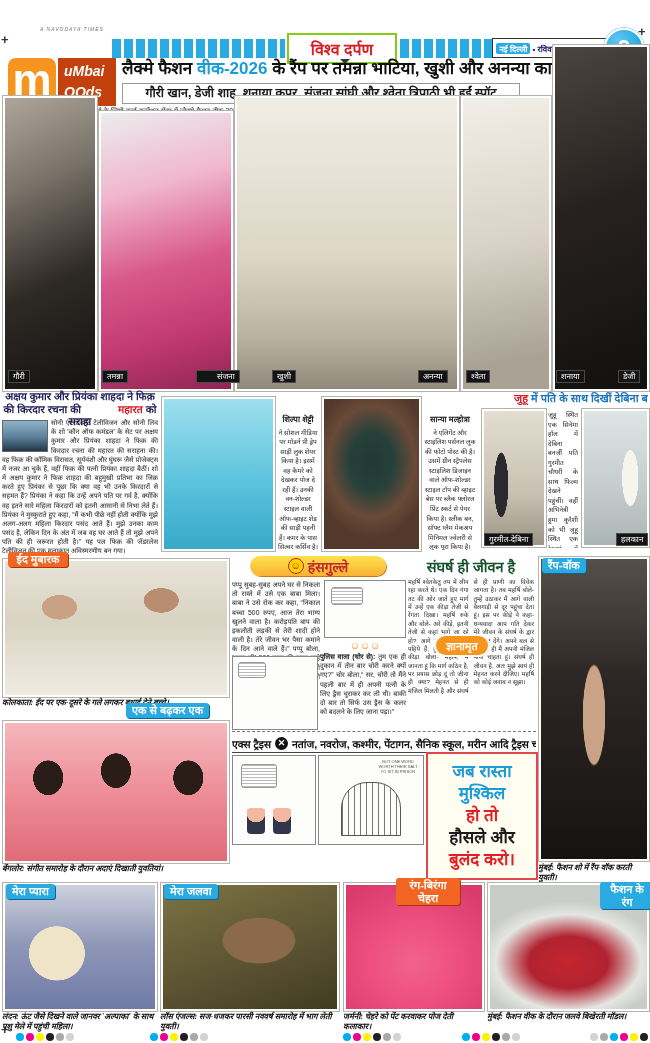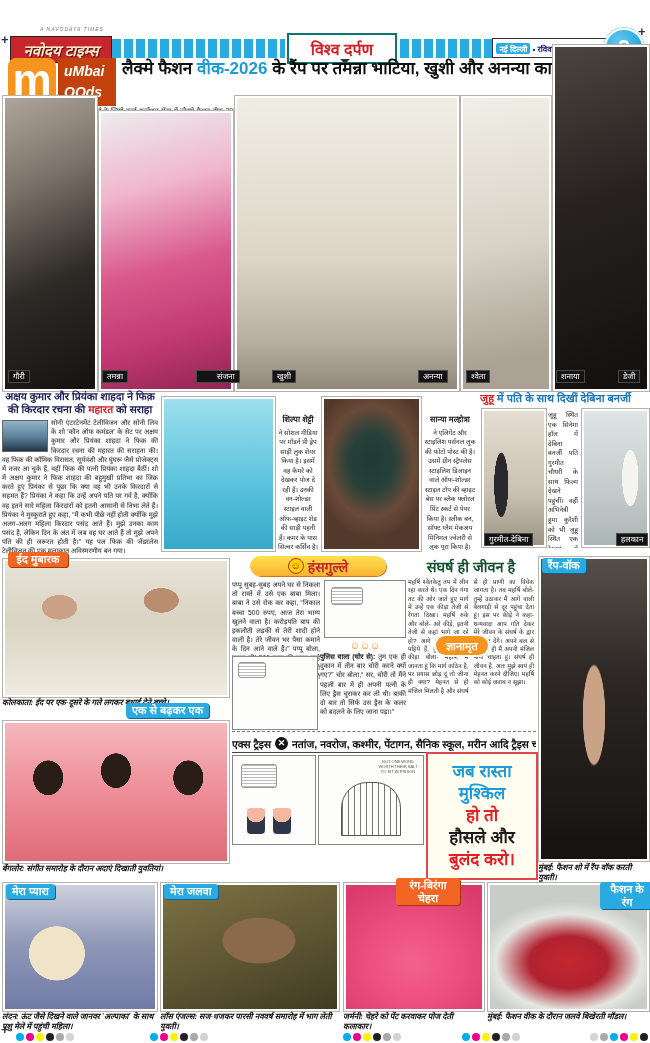--- a/index.html
+++ b/index.html
@@ -8,21 +8,21 @@
   .abs{position:absolute;}
   .cross{position:absolute;font-size:13px;color:#333;font-weight:bold;}
   
   .tagline{position:absolute;left:40px;top:26px;font-size:5px;font-style:italic;color:#777;letter-spacing:1px;}
   .paper-logo{position:absolute;left:10px;top:36px;width:100px;height:25px;background:#c9252c;
       border:1px solid #222;display:flex;align-items:center;justify-content:center;
       color:#f7ecc9;font-weight:bold;font-style:italic;font-size:15px;text-shadow:1px 1px 0 #5e0d10;}
   .blue-bars{position:absolute;left:112px;top:39px;width:518px;height:19px;
       background:repeating-linear-gradient(90deg,#29abe2 0 9px,#ffffff 9px 12px);}
   .section-box{position:absolute;left:287px;top:33px;width:106px;height:27px;background:#fff;
-      border:2px solid #0f766e;box-shadow:0 0 0 2px #fff;display:flex;align-items:center;justify-content:center;
+      border:2px solid #84cc16;box-shadow:0 0 0 2px #fff;display:flex;align-items:center;justify-content:center;
       color:#d42027;font-weight:bold;font-size:16px;}
   .section-box:after{content:"";position:absolute;left:48%;bottom:-7px;border:5px solid transparent;border-top-color:#333;}
   .date-box{position:absolute;left:492px;top:38px;width:120px;height:18px;background:#fff;border:1px solid #333;
       display:flex;align-items:center;justify-content:center;gap:2px;font-size:8px;font-weight:bold;color:#1a1a6e;}
   .date-city{background:#29abe2;color:#fff;padding:0 3px;border-radius:2px;}
   .page-circle{position:absolute;left:604px;top:28px;width:36px;height:36px;border-radius:50%;
       background:radial-gradient(circle at 35% 30%,#62c7ef,#29abe2 60%,#1b8ec4);color:#fff;font-size:22px;font-weight:bold;
       display:flex;align-items:center;justify-content:center;border:2px solid #fff;box-shadow:0 0 0 1px #9ad6f0;}
   
   .m-square{position:absolute;left:8px;top:58px;width:48px;height:48px;background:#f7941d;border-radius:8px;
@@ -68,21 +68,21 @@
   .ph-reddress{background:radial-gradient(58% 48% at 50% 62%,#c4262e 0%,#b12230 42%,#e4e6e2 78%,#c9cdc7 100%);}
   .ph-cartoon{background:#fdfdfb;border:1px solid #888;box-shadow:none;}
   
   .tag{position:absolute;background:#141414;color:#fff;font-size:8px;line-height:11px;padding:0 4px;border:1px solid #4a4a4a;}
   .chipB{background:#29abe2;color:#fff;font-weight:bold;font-size:11px;line-height:1.15;padding:1px 6px;
          border-radius:3px;box-shadow:1px 1px 0 #14628f;display:inline-block;}
   .chipO{background:#f26522;color:#fff;font-weight:bold;font-size:11px;line-height:1.15;padding:1px 6px;
          border-radius:3px;box-shadow:1px 1px 0 #a33908;display:inline-block;}
   .caption{font-family:"Liberation Serif",serif;font-weight:bold;font-style:italic;font-size:8px;line-height:1.25;color:#111;}
   .bodytext{font-size:6.8px;line-height:1.35;text-align:justify;color:#222;overflow:hidden;}
-  .red{color:#d42027;} .blue{color:#1b75bb;}
+  .red{color:#d42027;margin-left:34px;} .blue{color:#1b75bb;}
   
   .akshay-h{position:absolute;left:2px;top:390px;width:156px;font-size:10.5px;font-weight:bold;color:#23235c;
             line-height:1.2;text-align:center;}
   .akshay-body{position:absolute;left:2px;top:418px;width:156px;height:136px;}
   .inline-photo{float:left;width:44px;height:30px;margin:2px 3px 1px 0;border:1px solid #666;
       background:linear-gradient(180deg,#8fb3c9 0%,#5b7f98 55%,#23364a 100%);}
   .celeb-col{position:absolute;font-size:6.6px;line-height:1.45;text-align:center;color:#222;overflow:hidden;}
   .celeb-col b{display:block;font-size:8px;margin-bottom:2px;margin-top:16px;}
   .debina-h{position:absolute;left:480px;top:390px;width:168px;font-size:11px;font-weight:bold;white-space:nowrap;overflow:hidden;}
   .joke-head{position:absolute;left:250px;top:556px;width:136px;height:20px;background:linear-gradient(180deg,#ffe14d,#f9b233);
@@ -118,36 +118,36 @@
 <body>
 
 <div class="page">
 
   <span class="cross" style="left:1px;top:32px;">+</span>
   <span class="cross" style="left:638px;top:24px;">+</span>
   <span class="cross" style="left:1px;top:1022px;">+</span>
 
   <div class="tagline">A NAVODAYA TIMES</div>
   <div class="blue-bars"></div>
-  <div class="paper-logo">नवोदय टाइम्स</div>
   <div class="section-box">विश्व दर्पण</div>
   <div class="date-box">
     <span class="date-city">नई दिल्ली</span>
     <span>• रविवार • 22 मार्च, 2026</span>
   </div>
   <div class="page-circle">9</div>
 
   <div class="m-square">m</div>
   <div class="m-blue">
     <div>uMbai</div>
     <div>OOds</div>
   </div>
   <div class="headline">
     <span>लैक्मे फैशन </span><span class="hl-blue">वीक-2026</span><span> के रैंप पर तमन्ना भाटिया, खुशी और अनन्या का जलवा</span>
   </div>
+  <div class="subhead">गौरी खान, डेजी शाह, शनाया कपूर, संजना सांघी और श्वेता त्रिपाठी भी हुईं स्पॉट</div>
   <div class="intro">
     <b>(बिंदु चावला)</b>
     <span>मुंबई के जियो वर्ल्ड कन्वेंशन सेंटर में 'लैक्मे फैशन वीक-2026' में 5 दिनों में बड़े डिजाइनर अपने लेटेस्ट कलेक्शन पेश करेंगे। पहले दिन भी कई बड़े डिजाइनरों ने अपने डिजाइन शोकेस किए। वहीं फैशन वीक के दूसरे दिन शो में तमन्ना भाटिया, खुशी कपूर, अनन्या पांडे शो स्टॉपर बन रैंप पर उतरीं। वहीं इवेंट में शाहरुख खान की पत्नी गौरी खान, संजना सांघी, श्वेता त्रिपाठी, शनाया कपूर और डेजी शाह भी नजर आईं।</span>
   </div>
 
   <div class="ph ph-gauri" style="left:2px;top:95px;width:94px;height:295px;"></div>
   <div class="ph ph-tamannaah" style="left:98px;top:110px;width:134px;height:280px;"></div>
   <div class="ph ph-runway" style="left:234px;top:95px;width:224px;height:295px;"></div>
   <div class="ph ph-shweta" style="left:460px;top:95px;width:90px;height:295px;"></div>
   <div class="ph ph-shanaya" style="left:552px;top:44px;width:96px;height:346px;"></div>

